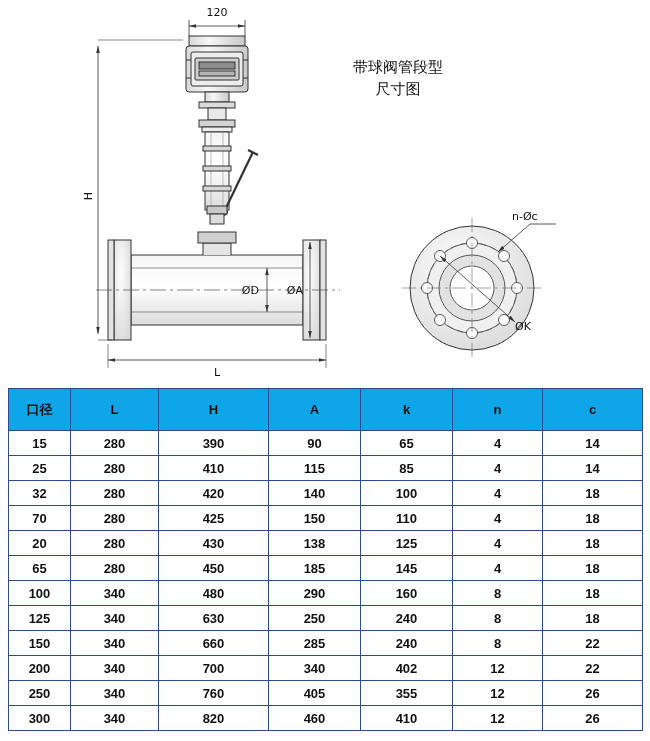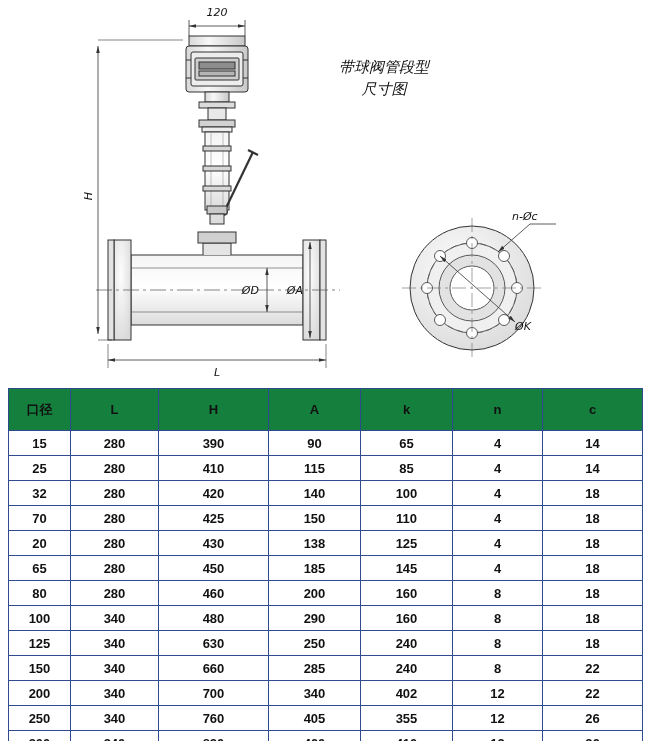--- a/index.html
+++ b/index.html
@@ -13,29 +13,28 @@
     color: #111;
     position: relative;
     overflow: hidden;
   }
 
   
   #drawing {
     position: relative;
     width: 567px;
     height: 380px;
-    font-style: italic;
   }
   #drawing svg {
     position: absolute;
     top: 0; left: 0;
   }
   .dwg-title {
     position: absolute;
-    left: 284px;
+    left: 298px;
     top: 56px;
     width: 200px;
     text-align: center;
     font-size: 15px;
     line-height: 22px;
     color: #111;
     font-family: "DejaVu Sans", sans-serif;
     white-space: pre-line;
   }
 
@@ -55,21 +54,21 @@
     font-family: "Liberation Sans", sans-serif;
   }
   table.spec th, table.spec td {
     border: 1px solid #2e4b8f;
     text-align: center;
     height: 25px;
     padding: 0;
     color: #111;
   }
   table.spec thead th {
-    background: #15803d;
+    background: #0ea5e9;
     font-weight: bold;
     height: 42px;
     margin-top: 12px;
   }
   table.spec tbody td {
     background: #ffffff;
   }
   col.c0 { width: 62px; }
   col.c1 { width: 88px; }
   col.c2 { width: 110px; }
@@ -300,29 +299,20 @@
       <tr>
         <td>65</td>
         <td>280</td>
         <td>450</td>
         <td>185</td>
         <td>145</td>
         <td>4</td>
         <td>18</td>
       </tr>
       <tr>
-        <td>80</td>
-        <td>280</td>
-        <td>460</td>
-        <td>200</td>
-        <td>160</td>
-        <td>8</td>
-        <td>18</td>
-      </tr>
-      <tr>
         <td>100</td>
         <td>340</td>
         <td>480</td>
         <td>290</td>
         <td>160</td>
         <td>8</td>
         <td>18</td>
       </tr>
       <tr>
         <td>125</td>

